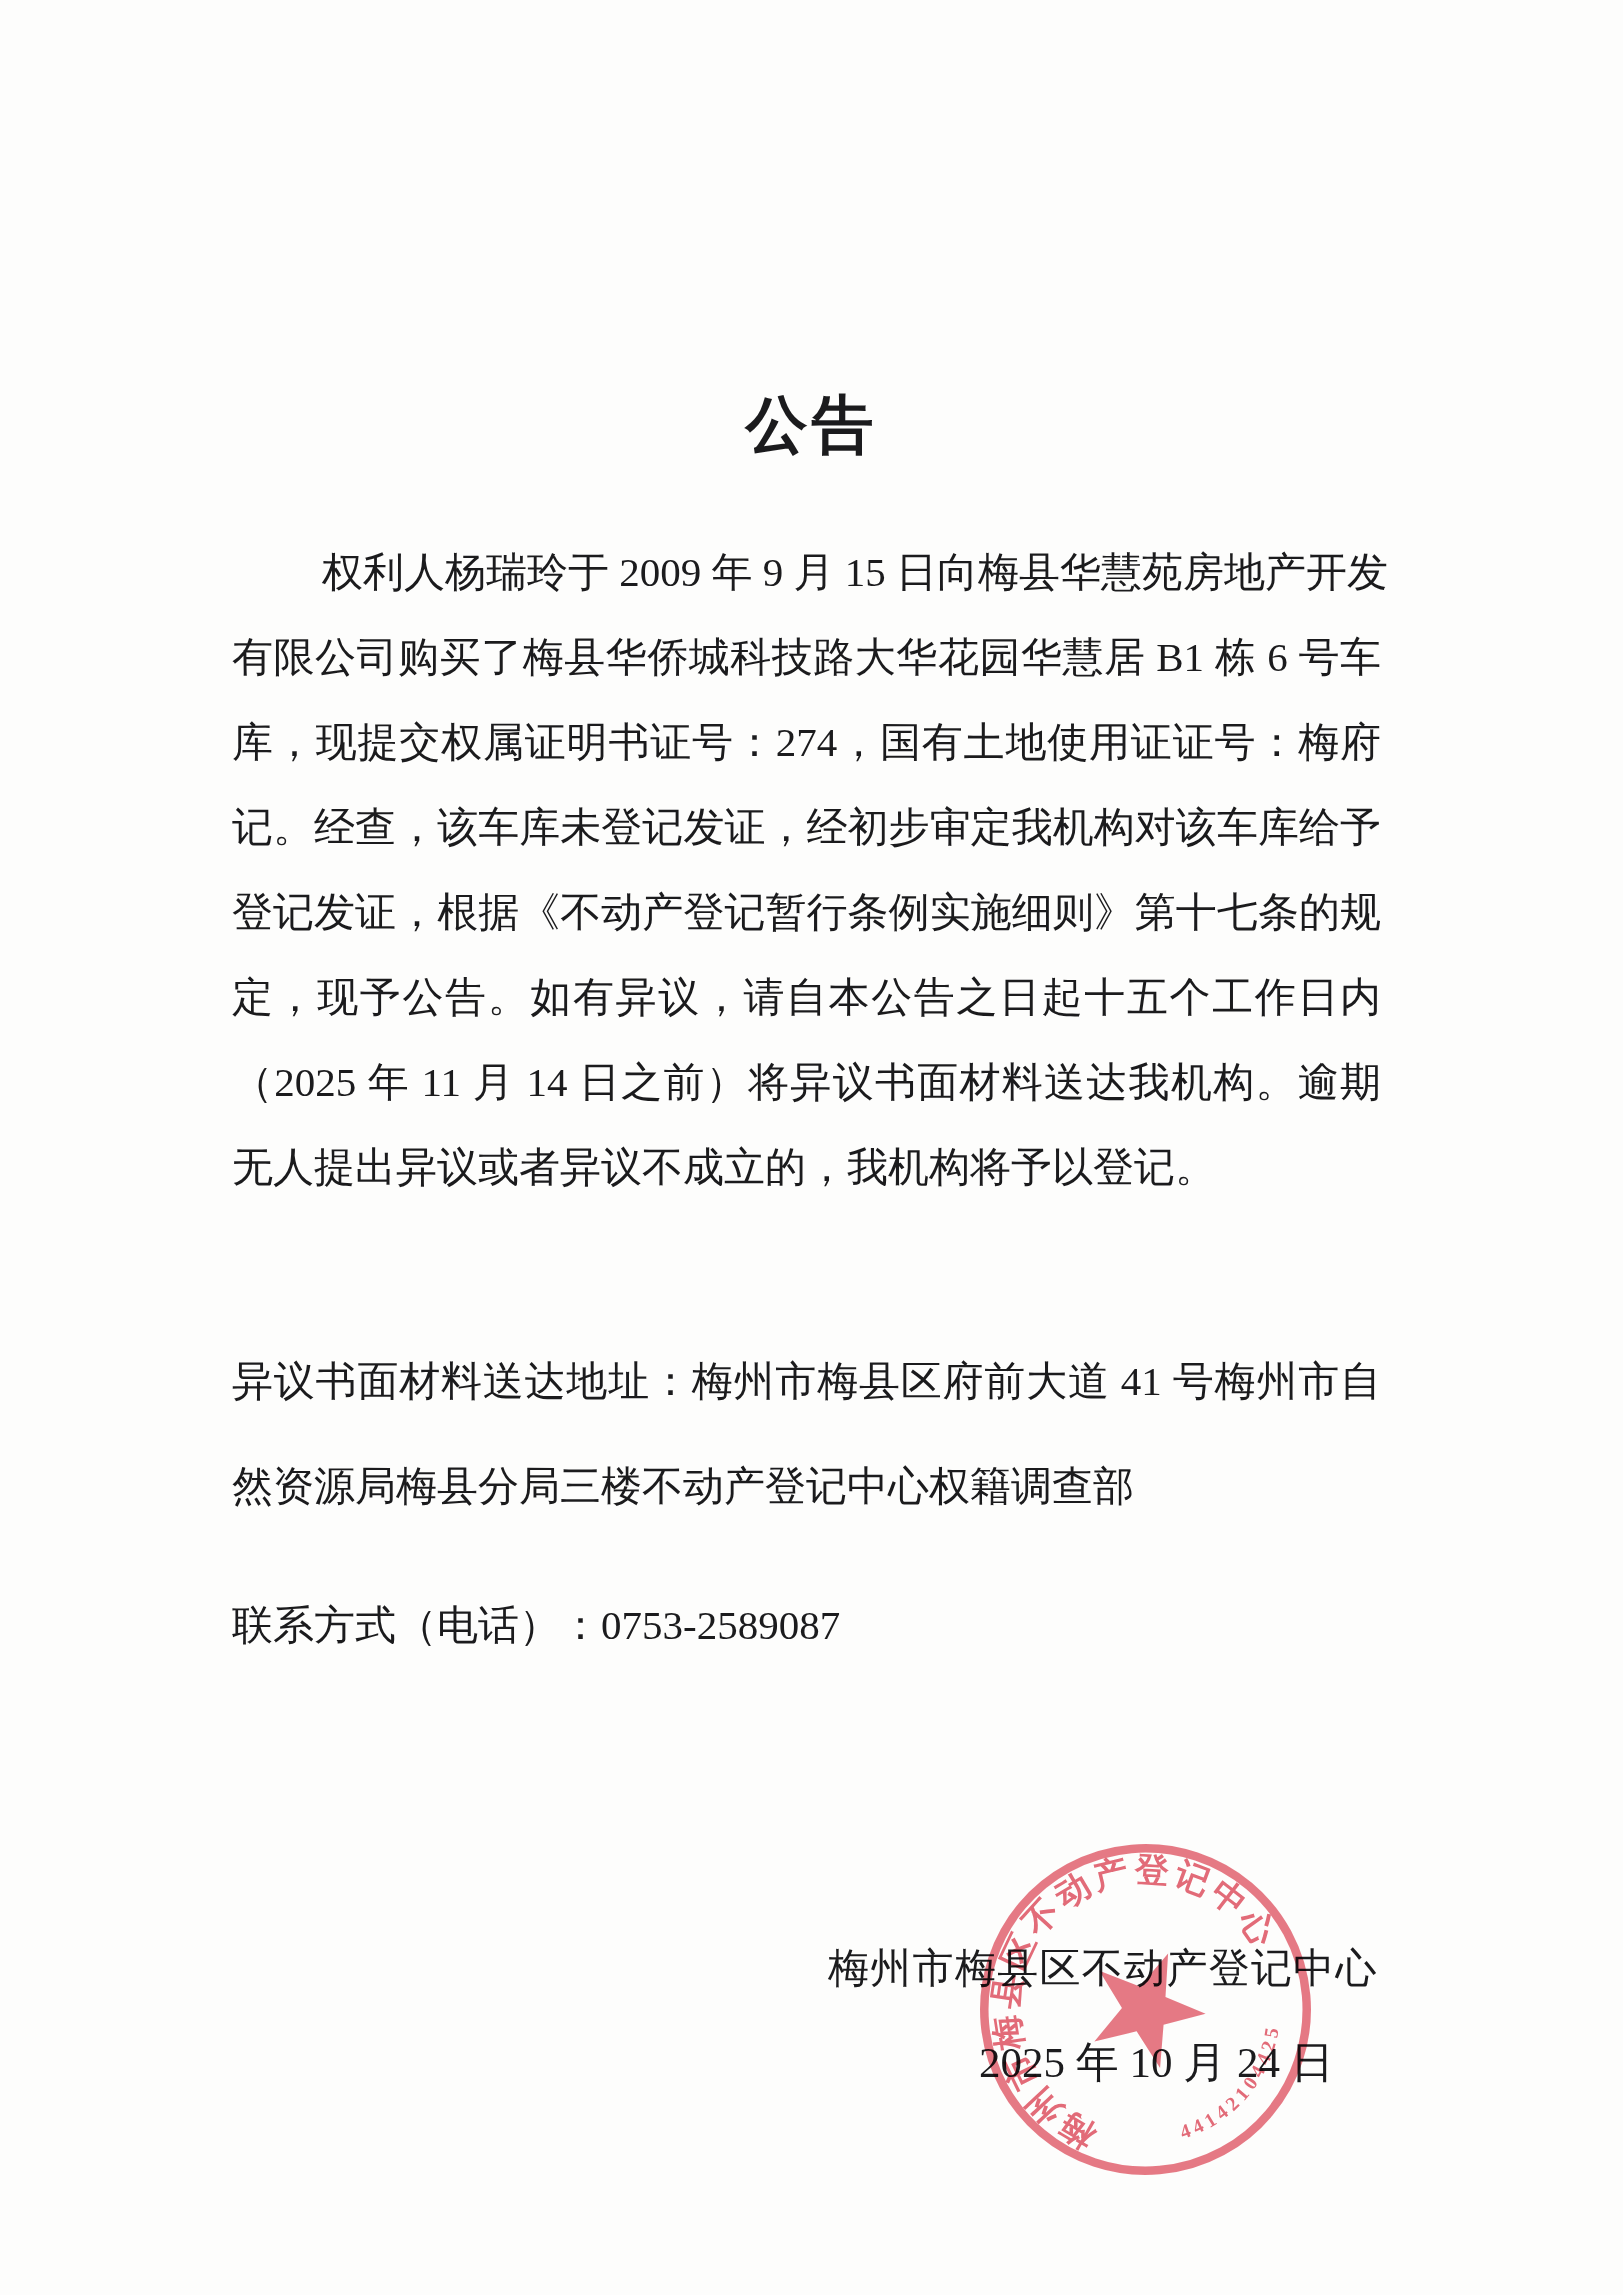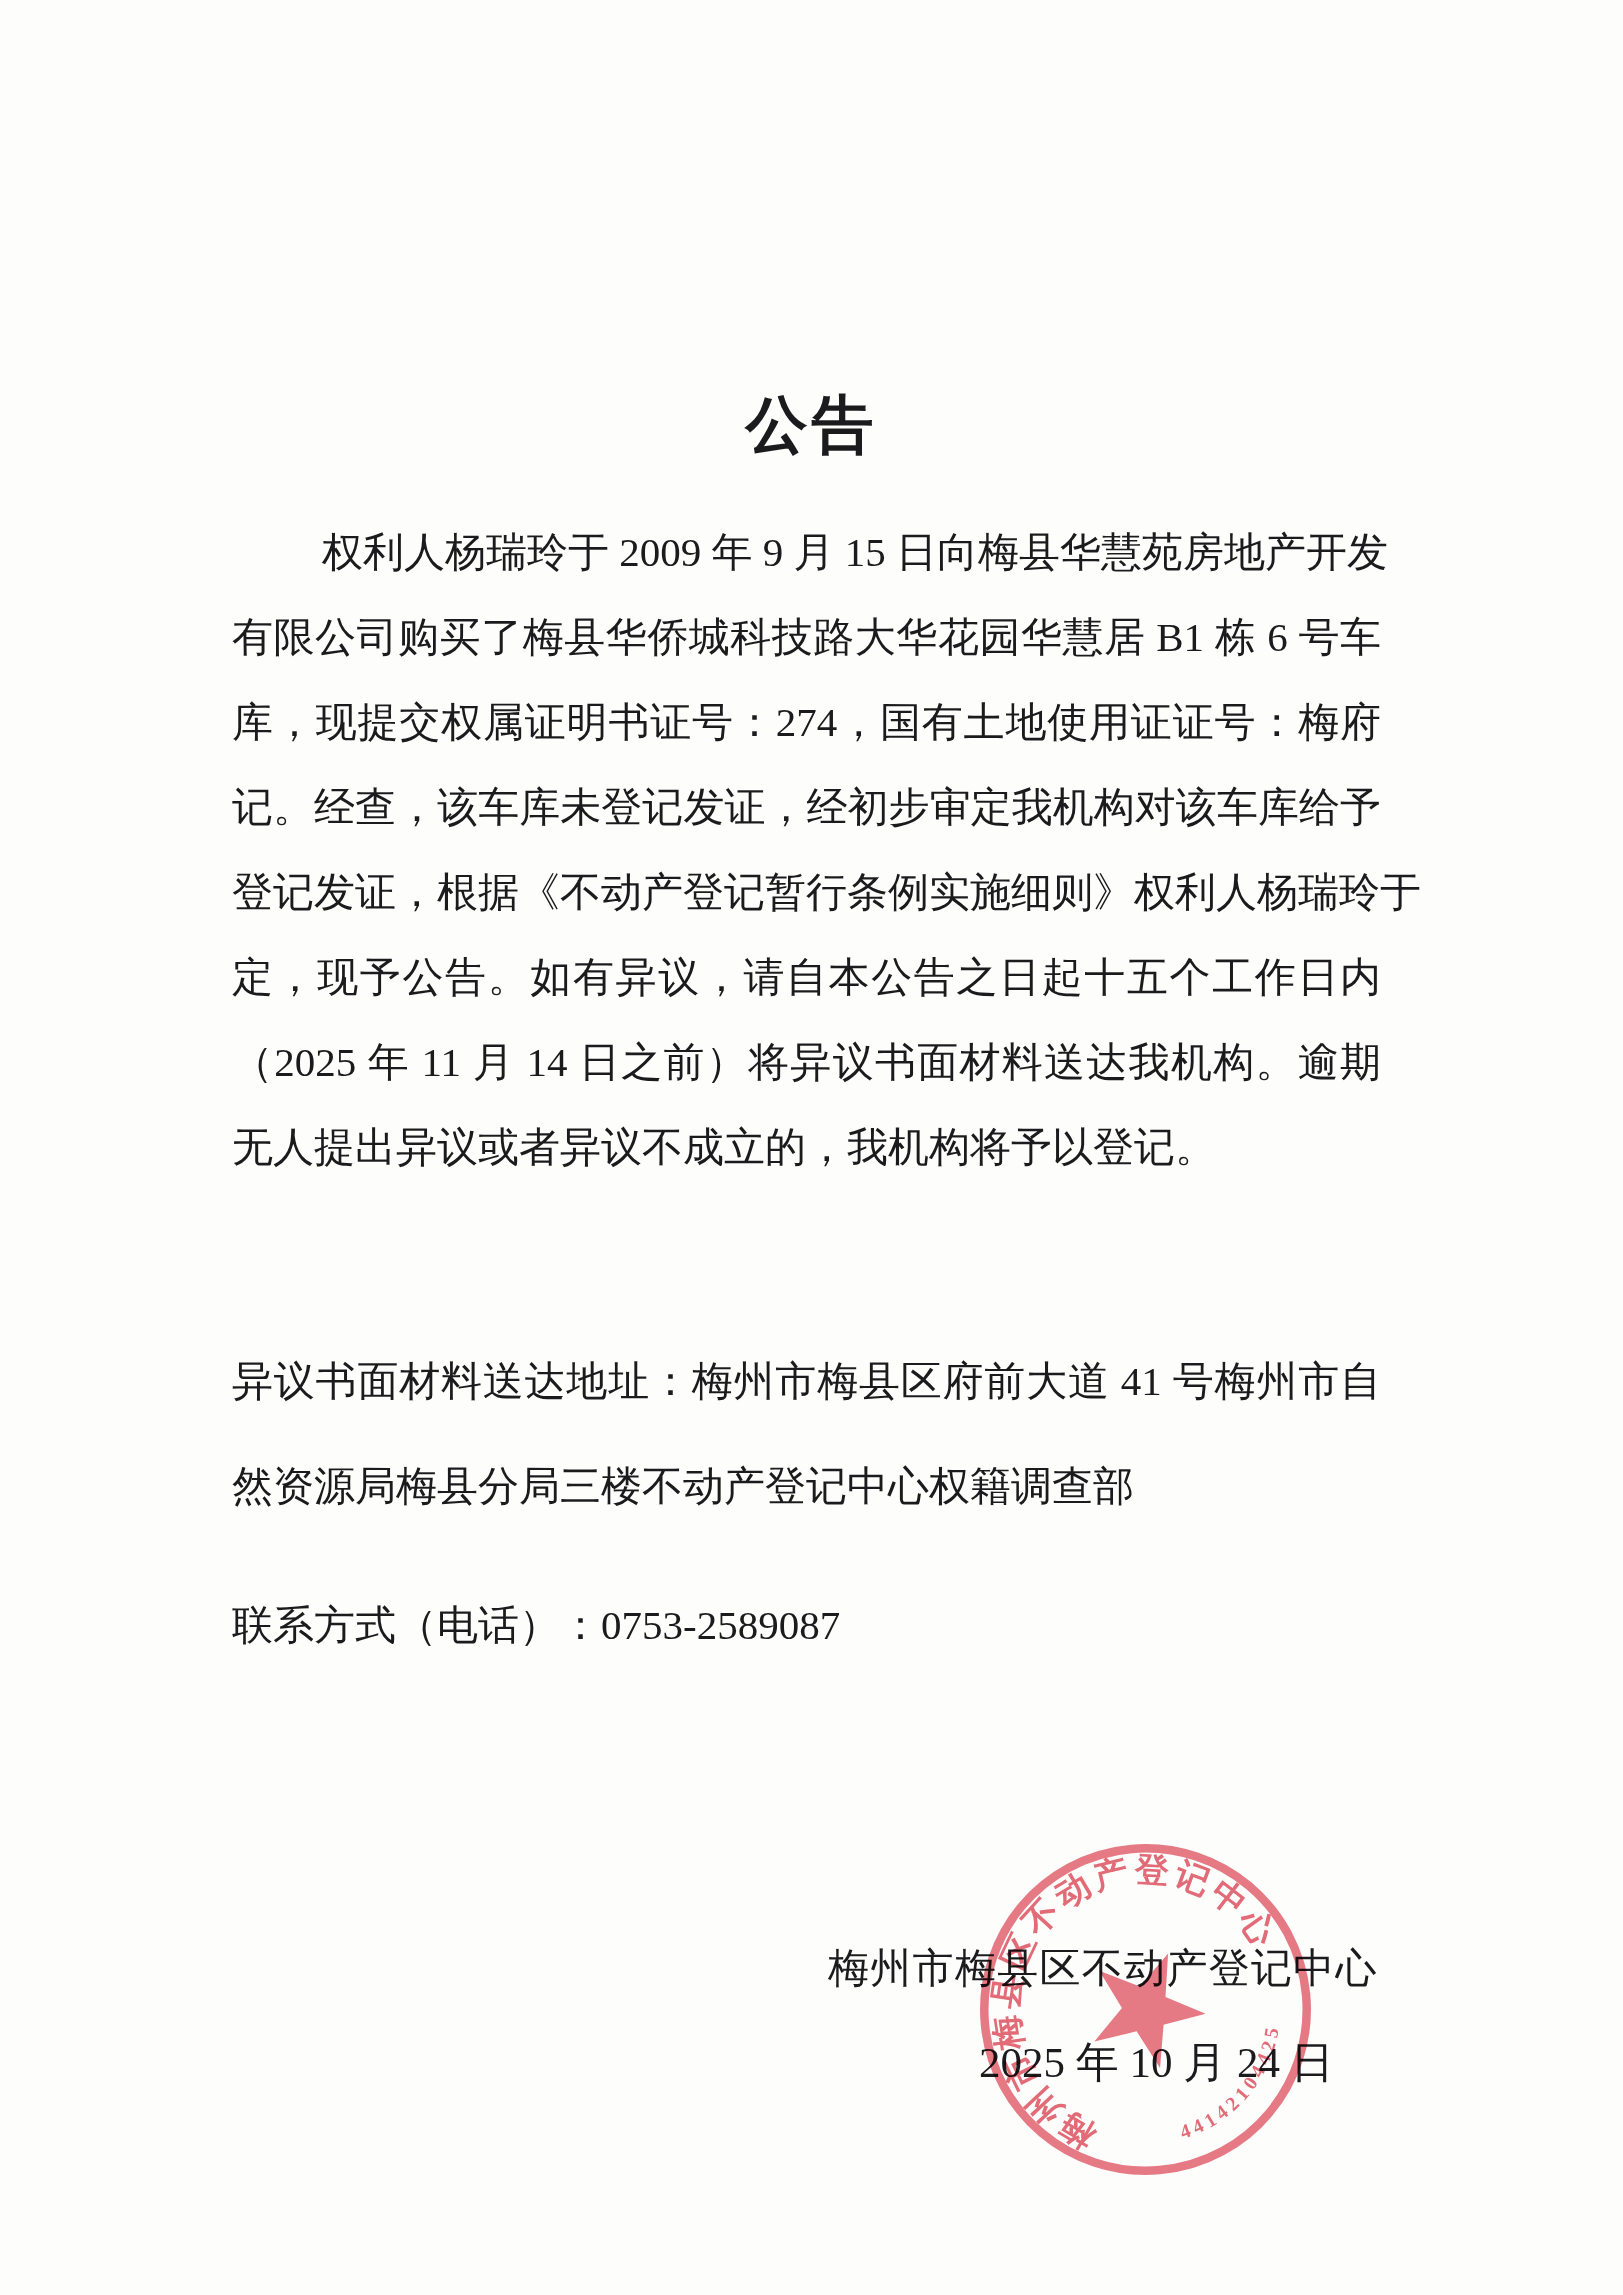--- a/index.html
+++ b/index.html
@@ -19,21 +19,21 @@
     font-size:62px;
     font-weight:bold;
     letter-spacing:3.9px;
   }
   .para{
     position:absolute;
     left:232px;
     width:1149px;
     font-size:41px;
   }
-  .para1{ top:510px;  line-height:85px;font-family:Liberation Serif, serif; }
+  .para1{ top:530px;  line-height:85px;font-family:Liberation Serif, serif; }
   .para2{ top:1329px; line-height:105px; }
   .para3{ top:1583px; line-height:85px; }
   .bline{
     text-align:justify;
     text-align-last:justify;
     white-space:nowrap;
   }
   .bline.last{
     text-align-last:left;
     white-space:normal;
@@ -72,21 +72,21 @@
 
 <div class="page">
 
   <div class="doc-title">公告</div>
 
   <div class="para para1">
     <div class="bline indent">权利人杨瑞玲于 2009 年 9 月 15 日向梅县华慧苑房地产开发</div>
     <div class="bline">有限公司购买了梅县华侨城科技路大华花园华慧居 B1 栋 6 号车</div>
     <div class="bline">库，现提交权属证明书证号：274，国有土地使用证证号：梅府</div>
     <div class="bline">记。经查，该车库未登记发证，经初步审定我机构对该车库给予</div>
-    <div class="bline">登记发证，根据《不动产登记暂行条例实施细则》权利人杨瑞玲于</div>
+    <div class="bline">登记发证，根据《不动产登记暂行条例实施细则》第十七条的规</div>
     <div class="bline">定，现予公告。如有异议，请自本公告之日起十五个工作日内</div>
     <div class="bline">（2025 年 11 月 14 日之前）将异议书面材料送达我机构。逾期</div>
     <div class="bline last">无人提出异议或者异议不成立的，我机构将予以登记。</div>
   </div>
 
   <div class="para para2">
     <div class="bline">异议书面材料送达地址：梅州市梅县区府前大道 41 号梅州市自</div>
     <div class="bline last">然资源局梅县分局三楼不动产登记中心权籍调查部</div>
   </div>
 

